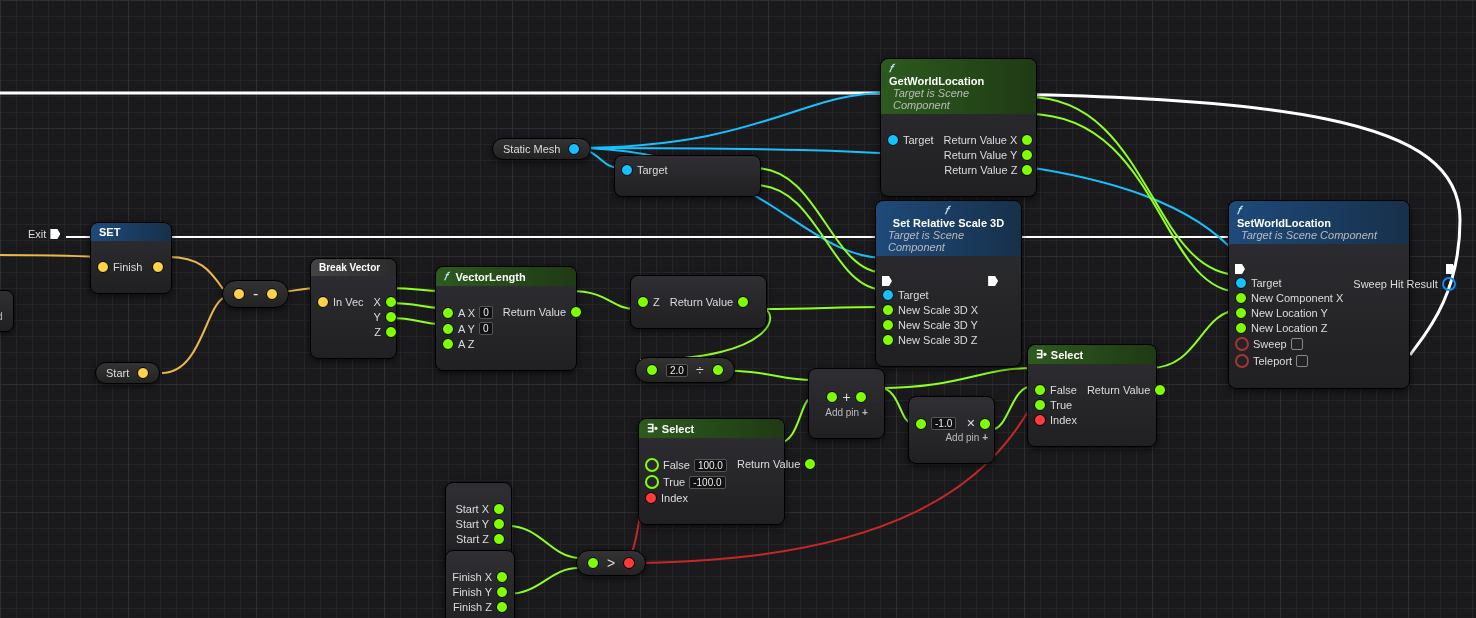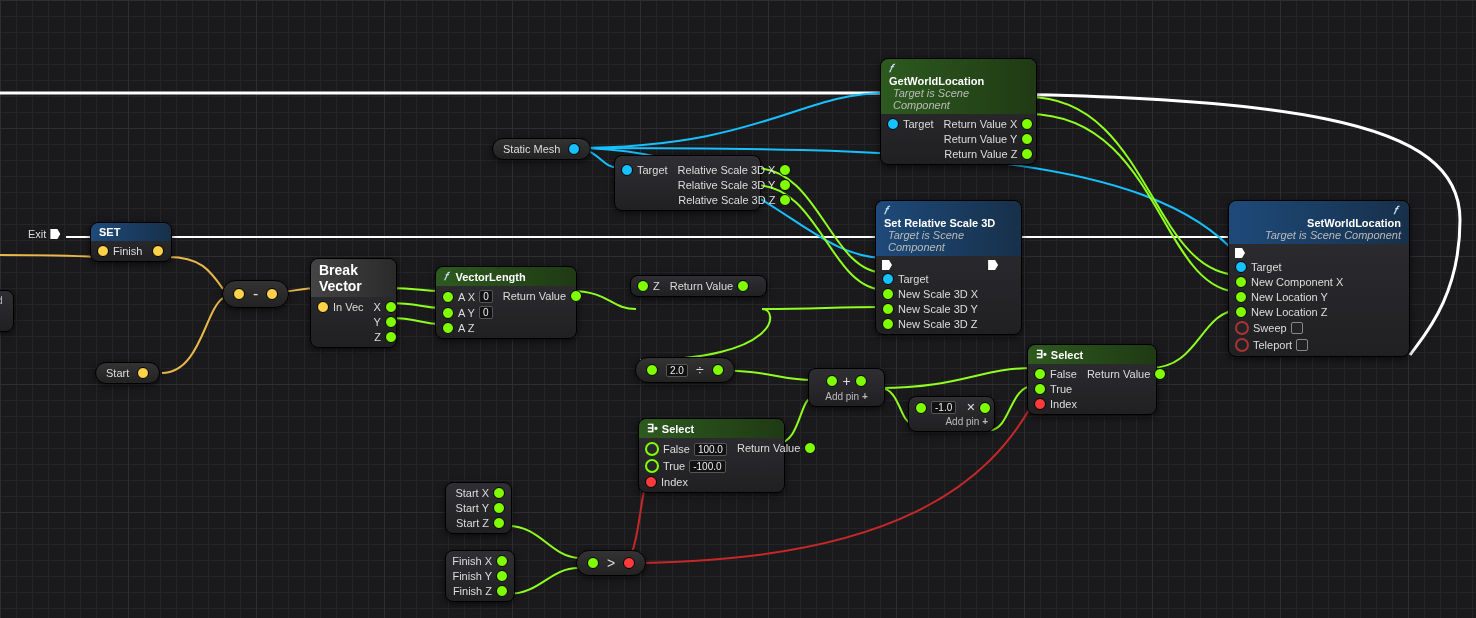--- a/index.html
+++ b/index.html
@@ -3,21 +3,21 @@
 <meta charset="utf-8">
 <style>
 html,body{margin:0;padding:0;width:1476px;height:618px;background:#1a1a1c;font-family:Arial,Helvetica,sans-serif;font-size:11px;color:#ddd;overflow:hidden;position:relative}
 
 body::before{content:"";position:absolute;inset:0;background-image:linear-gradient(#252528 1px,transparent 1px),linear-gradient(90deg,#252528 1px,transparent 1px);background-size:16px 16px;z-index:0}
 body::after{content:"";position:absolute;inset:0;background-image:linear-gradient(#2e2e32 1px,transparent 1px),linear-gradient(90deg,#2e2e32 1px,transparent 1px);background-size:128px 128px;z-index:0}
 svg.wires{position:absolute;inset:0;width:1476px;height:618px;z-index:1}
 .node{position:absolute;background:linear-gradient(#2f2f33,#202023);border:1px solid #000;border-radius:8px;box-shadow:0 2px 6px rgba(0,0,0,.6);z-index:2}
 .node .hdr{display:flex;align-items:center;gap:4px;padding:3px 8px;border-radius:8px 8px 0 0;font-weight:bold;color:#fff}
 .node .hdr .sub{font-weight:normal;font-style:italic;color:#bbb;font-size:11px;margin-left:4px}
-.node .body{display:flex;padding:4px 6px;gap:10px}
+.node .body{display:flex;padding:20px 6px;gap:10px}
 .col{display:flex;flex-direction:column;gap:3px}
 .colR{align-items:flex-end;text-align:left}
 .pin{display:flex;align-items:center;gap:4px;white-space:nowrap}
 .pin.r{flex-direction:row-reverse}
 .dot{width:10px;height:10px;border-radius:50%;border:1px solid #000;flex:none}
 .exec{width:10px;height:10px;background:#fff;clip-path:polygon(0 0,70% 0,100% 50%,70% 100%,0 100%)}
 .c-green{background:#7fff00}
 .c-blue{background:#17c0ff}
 .c-yellow{background:#ffd24a}
 .c-red{background:#ff3b3b}
@@ -127,21 +127,21 @@
     <span class="dot c-yellow"></span>
 </div>
 
 <div class="node compact" style="left:222px;top:280px">
  <span class="dot c-yellow"></span>
     <span style="font-size:16px">-</span>
     <span class="dot c-yellow"></span>
 </div>
 
 <div class="node" style="left:310px;top:258px;width:85px">
- <div class="hdr th-dark" style="font-size:14px">
+ <div class="hdr th-dark" style="font-size:10px">
       <span>Break Vector</span>
     </div>
  <div class="body">
   <div class="col">
         <div class="pin">
           <span class="dot c-yellow"></span>
           <span>In Vec</span>
         </div>
       </div>
   <div class="col colR">
@@ -197,34 +197,20 @@
 </div>
 
 <div class="node" style="left:614px;top:155px;width:145px">
  <div class="body" style="padding-top:8px">
   <div class="col">
         <div class="pin">
           <span class="dot c-blue"></span>
           <span>Target</span>
         </div>
       </div>
-  <div class="col colR">
-   <div class="pin r">
-          <span class="dot c-green"></span>
-          <span>Relative Scale 3D X</span>
-        </div>
-   <div class="pin r">
-          <span class="dot c-green"></span>
-          <span>Relative Scale 3D Y</span>
-        </div>
-   <div class="pin r">
-          <span class="dot c-green"></span>
-          <span>Relative Scale 3D Z</span>
-        </div>
-  </div>
  </div>
 </div>
 
 <div class="node" style="left:630px;top:275px;width:135px">
  <div class="body">
   <div class="col">
         <div class="pin">
           <span class="dot c-green"></span>
           <span>Z</span>
         </div>
@@ -351,21 +337,21 @@
         </div>
    <div class="pin r">
           <span class="dot c-green"></span>
           <span>Return Value Z</span>
         </div>
   </div>
  </div>
 </div>
 
 <div class="node" style="left:875px;top:200px;width:145px">
- <div class="hdr th-blue funcIcon" style="flex-direction:column;align-items:flex-start;gap:0">
+ <div class="hdr th-blue funcIcon" style="flex-direction:column;align-items:center;gap:0">
   <span>Set Relative Scale 3D</span>
   <span class="sub">Target is Scene Component</span>
  </div>
  <div class="body">
   <div class="col">
    <div class="pin">
           <span class="exec"></span>
         </div>
    <div class="pin">
           <span class="dot c-blue"></span>
@@ -386,21 +372,21 @@
   </div>
   <div class="col colR">
         <div class="pin r">
           <span class="exec"></span>
         </div>
       </div>
  </div>
 </div>
 
 <div class="node" style="left:1228px;top:200px;width:180px">
- <div class="hdr th-blue funcIcon" style="flex-direction:column;align-items:flex-end;gap:0">
+ <div class="hdr th-blue funcIcon" style="flex-direction:column;align-items:flex-start;gap:0">
   <span>SetWorldLocation</span>
   <span class="sub">Target is Scene Component</span>
  </div>
  <div class="body">
   <div class="col">
    <div class="pin">
           <span class="exec"></span>
         </div>
    <div class="pin">
           <span class="dot c-blue"></span>
@@ -420,20 +406,29 @@
         </div>
    <div class="pin">
           <span class="dot c-redO"></span>
           <span>Sweep</span>
           <span class="chk"></span>
         </div>
    <div class="pin">
           <span class="dot c-redO"></span>
           <span>Teleport</span>
           <span class="chk"></span>
+        </div>
+  </div>
+  <div class="col colR">
+   <div class="pin r">
+          <span class="exec"></span>
+        </div>
+   <div class="pin r">
+          <span class="dot c-struct" style="background:transparent;border:2px solid #0b8cff"></span>
+          <span>Sweep Hit Result</span>
         </div>
   </div>
  </div>
 </div>
 
 <div class="node" style="left:445px;top:482px;width:65px">
  <div class="body">
       <div class="col colR" style="width:100%">
   <div class="pin r">
           <span class="dot c-green"></span>

